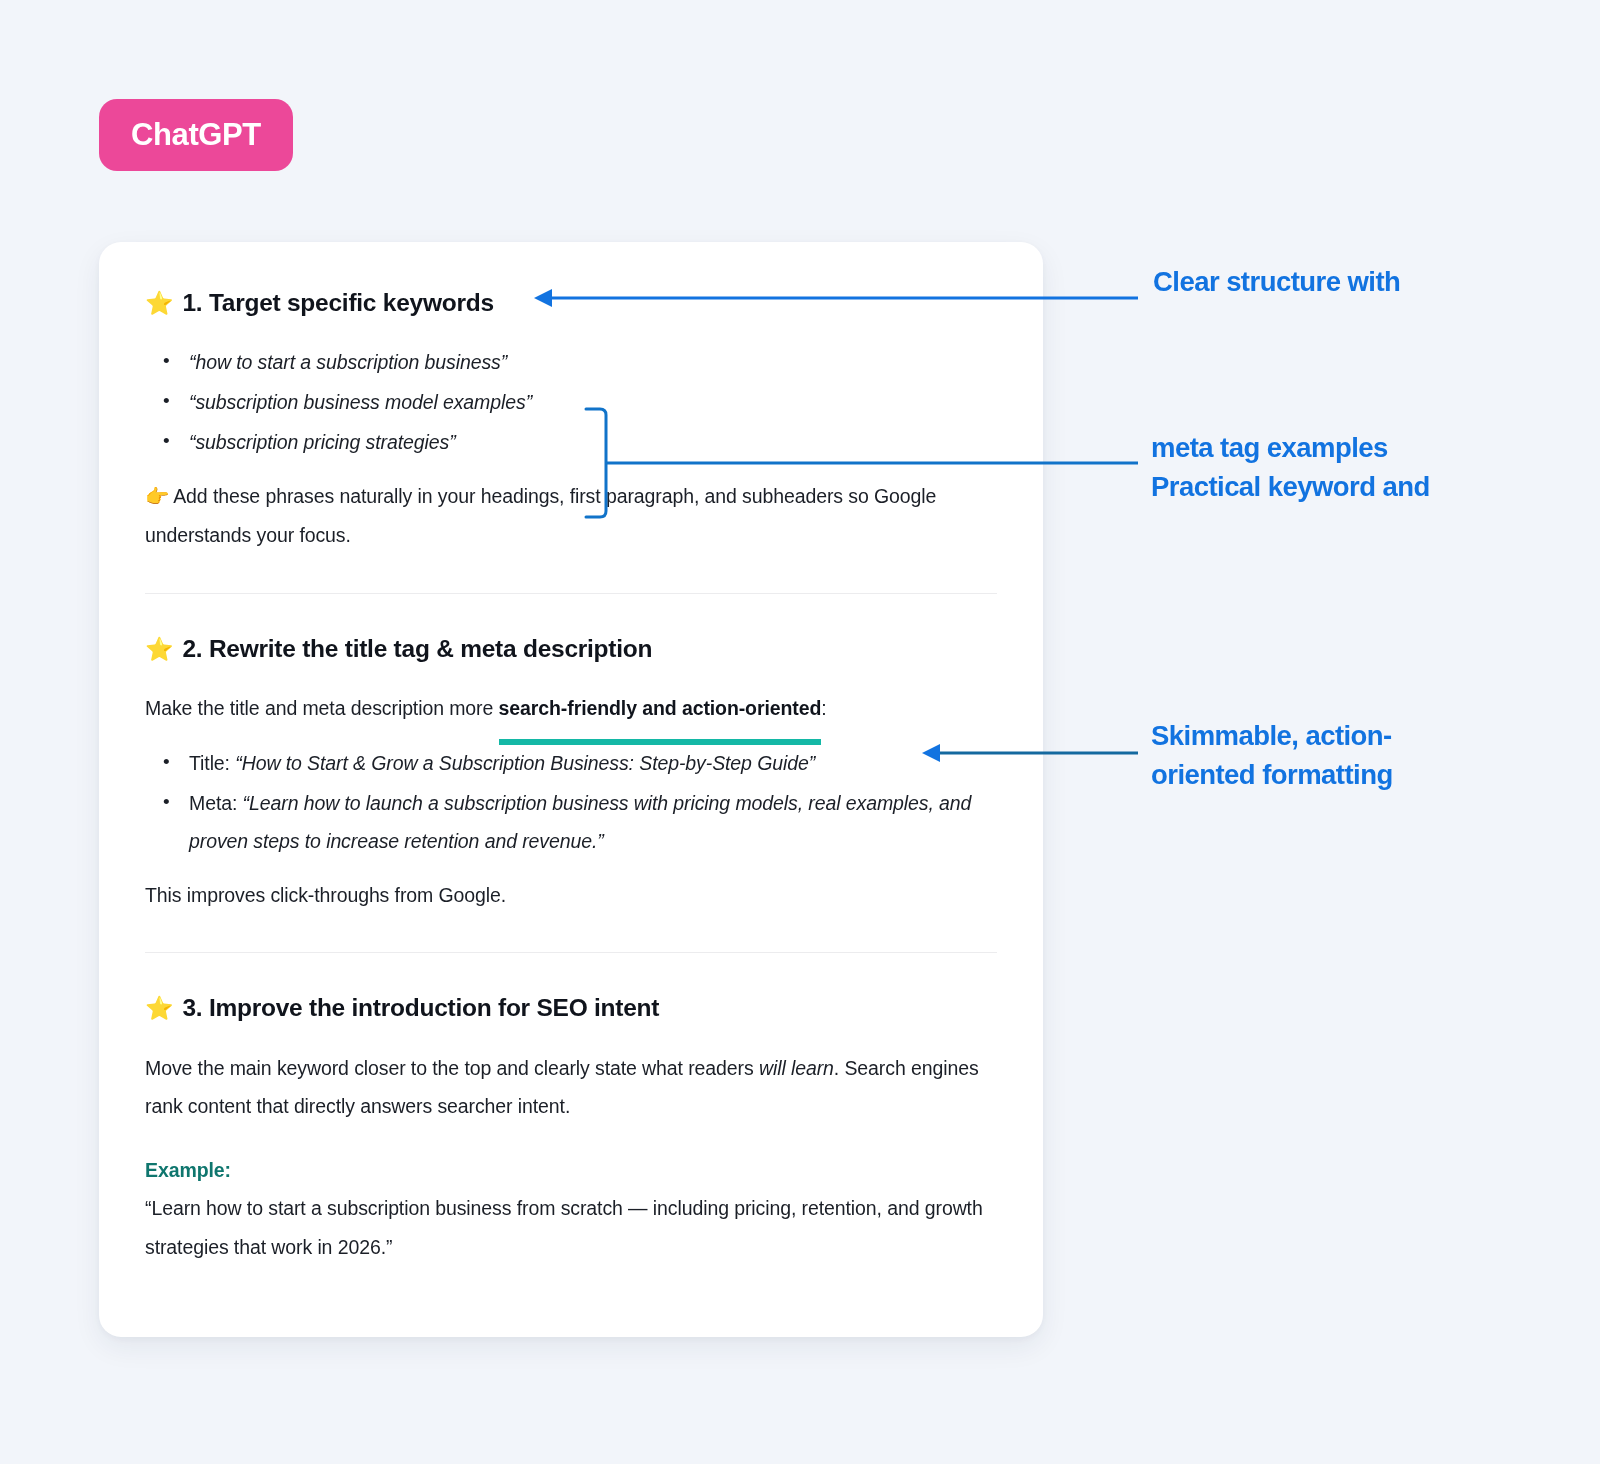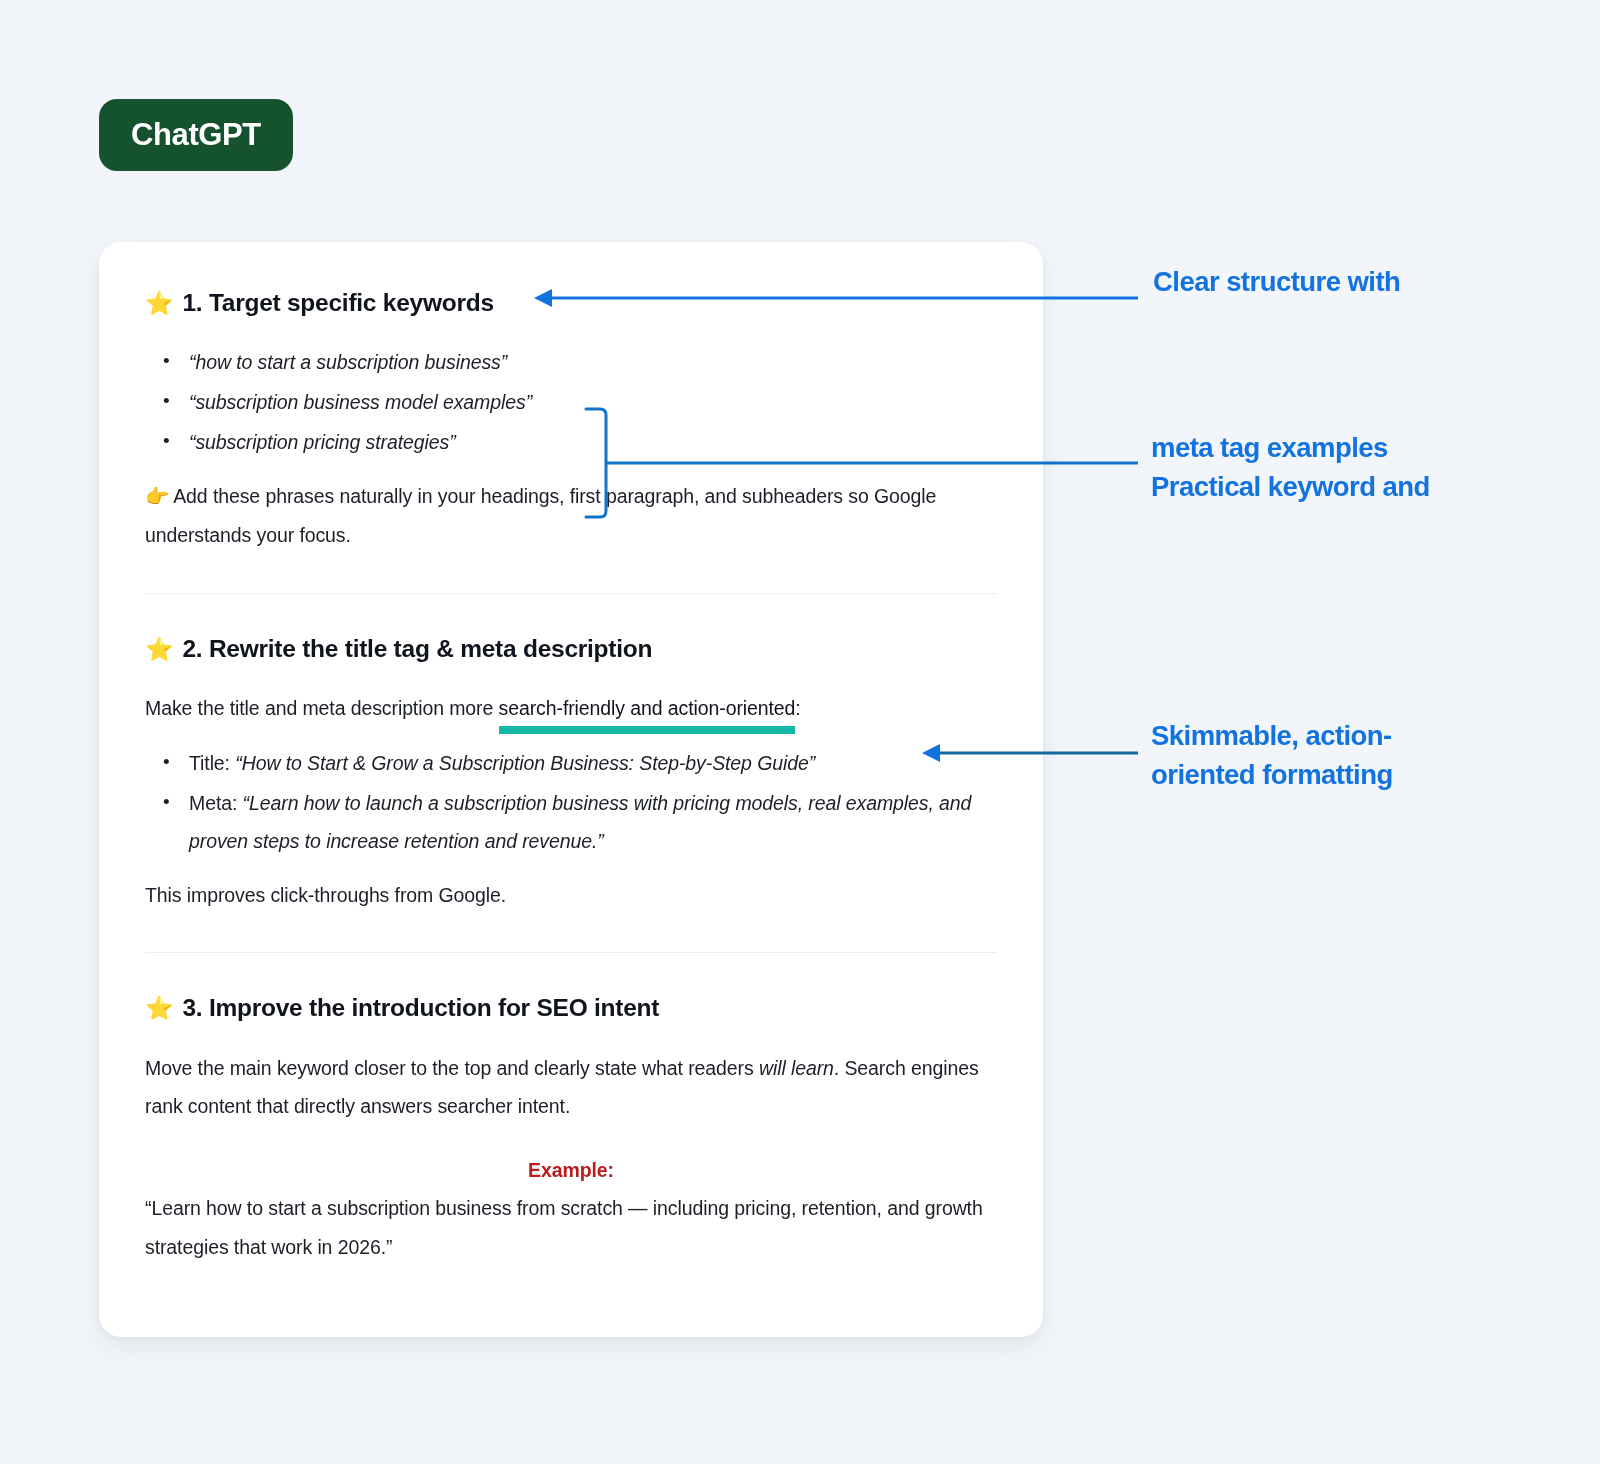--- a/index.html
+++ b/index.html
@@ -18,21 +18,21 @@
     -webkit-font-smoothing: antialiased;
   }
 
   
   .brand-pill {
     position: absolute;
     left: 99px;
     top: 99px;
     width: 194px;
     height: 72px;
-    background: #14532d;
+    background: #ec4899;
     border-radius: 18px;
     display: flex;
     align-items: center;
     justify-content: center;
   }
   .brand-pill .brand-text {
     color: #ffffff;
     font-family: "Liberation Sans", sans-serif;
     font-size: 31px;
     font-weight: bold;
@@ -121,33 +121,32 @@
     background: #ececee;
     margin: 38px 0 0 0;
   }
 
   .section { padding-top: 40px; }
   .section:first-child { padding-top: 0; }
 
   .label-bold {
     font-size: 19.5px;
     font-weight: bold;
-    color: #b91c1c;
+    color: #0f766e;
     margin: 28px 0 2px 0;
     letter-spacing: -0.1px;
     line-height: 1.7;
-    text-align: center;
   }
 
   
   .blue-underline {
-    font-weight: normal;
+    font-weight: bold;
     color: #10141c;
-    border-bottom: 8px solid #14b8a6;
-    padding-bottom: 7px;
+    border-bottom: 6px solid #14b8a6;
+    padding-bottom: 20px;
   }
 
   
   .annotation {
     position: absolute;
     font-family: "Liberation Sans", sans-serif;
     font-size: 27.5px;
     font-weight: bold;
     color: #1273e0;
     line-height: 1.42;

